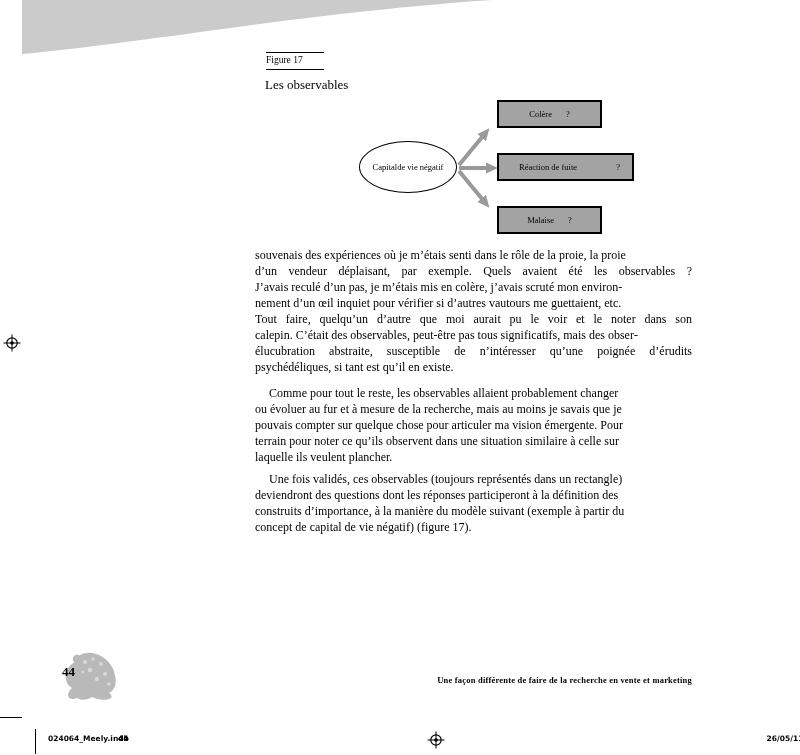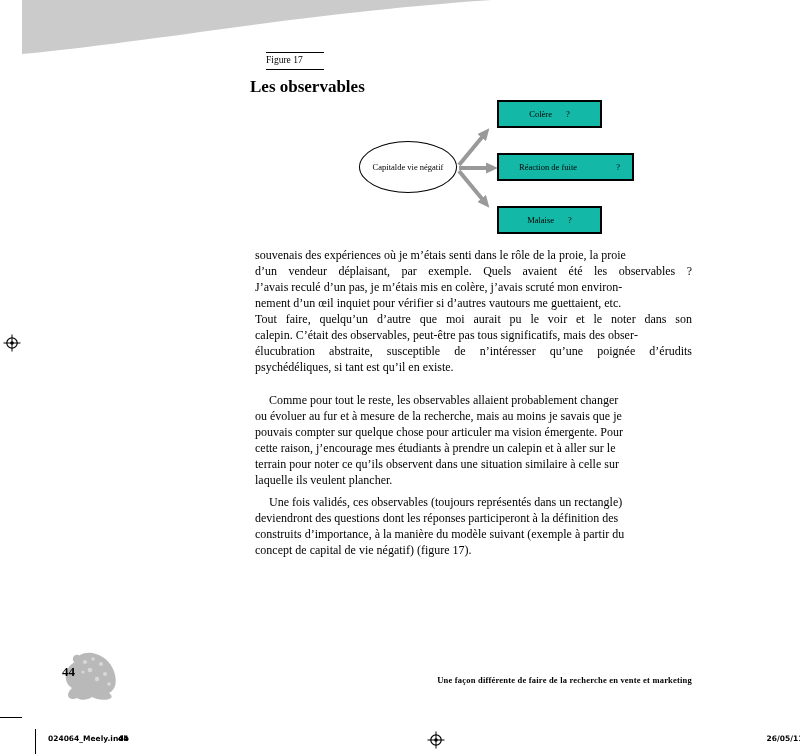--- a/index.html
+++ b/index.html
@@ -12,49 +12,49 @@
 
   
   #band-svg{left:0;top:0;}
 
   
   .figure-label{
     left:266px;top:52px;width:58px;
     border-top:1px solid #000;border-bottom:1px solid #000;
     font-size:9.5px;padding:2px 0 3px 0;line-height:11px;
   }
-  .figure-title{left:250px;top:77px;font-weight:bold;font-size:17px;}
+  .figure-title{left:265px;top:77px;font-weight:normal;font-size:13px;}
 
   
   .concept-ellipse{
     left:359px;top:141px;width:96px;height:50px;
     border:1px solid #000;border-radius:50%;
     display:flex;flex-direction:row;justify-content:center;align-items:center;
     font-size:8.5px;line-height:10.5px;text-align:center;
   }
   .obs-box{
     left:497px;width:101px;height:24px;
-    border:2px solid #000;background:#14b8a6;
+    border:2px solid #000;background:#a3a3a3;
     display:flex;align-items:center;font-size:8.5px;
   }
   .obs-box.centered{justify-content:center;gap:14px;}
   .obs-box.between{justify-content:space-between;padding:0 12px 0 7px;}
   #box-1{top:100px;}
   #box-2{top:153px;padding-left:20px;}
   #box-3{top:206px;}
   #arrows-svg{left:450px;top:108px;}
 
   
   .body-text{left:255px;top:247px;width:437px;font-size:12px;}
   .bline{height:16px;line-height:16px;white-space:nowrap;}
   .bline.stretch{white-space:normal;text-align:justify;text-align-last:justify;}
   .bline.hyph{display:flex;justify-content:flex-start;white-space:nowrap;}
   .bline.indent{padding-left:14px;}
   .para{margin:0;}
-  .para + .para{margin-top:17px;}
+  .para + .para{margin-top:10px;}
   .para + .para.tight{margin-top:6px;}
 
   
   .page-number{left:62px;top:664px;font-size:13px;font-weight:bold;z-index:3;}
   #frog-svg{left:63px;top:648px;z-index:2;}
   .running-title{
     left:255px;top:675px;width:437px;text-align:right;
     font-size:8.5px;font-weight:bold;letter-spacing:0.2px;
   }
 
@@ -139,21 +139,20 @@
         <span>calepin. C’était des observables, peut-être pas tous significatifs, mais des obser</span>
         <span>-</span>
       </div>
       <div class="bline stretch">élucubration abstraite, susceptible de n’intéresser qu’une poignée d’érudits</div>
       <div class="bline">psychédéliques, si tant est qu’il en existe.</div>
     </div>
   <div class="para">
       <div class="bline indent">Comme pour tout le reste, les observables allaient probablement changer</div>
       <div class="bline">ou évoluer au fur et à mesure de la recherche, mais au moins je savais que je</div>
       <div class="bline">pouvais compter sur quelque chose pour articuler ma vision émergente. Pour</div>
-      <div class="bline">cette raison, j’encourage mes étudiants à prendre un calepin et à aller sur le</div>
       <div class="bline">terrain pour noter ce qu’ils observent dans une situation similaire à celle sur</div>
       <div class="bline">laquelle ils veulent plancher.</div>
     </div>
   <div class="para tight">
       <div class="bline indent">Une fois validés, ces observables (toujours représentés dans un rectangle)</div>
       <div class="bline">deviendront des questions dont les réponses participeront à la définition des</div>
       <div class="bline">construits d’importance, à la manière du modèle suivant (exemple à partir du</div>
       <div class="bline">concept de capital de vie négatif) (figure 17).</div>
     </div>
 </div>

